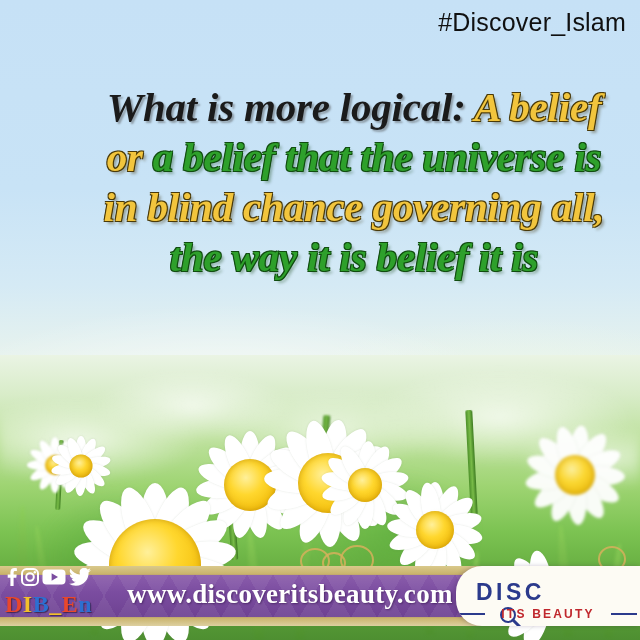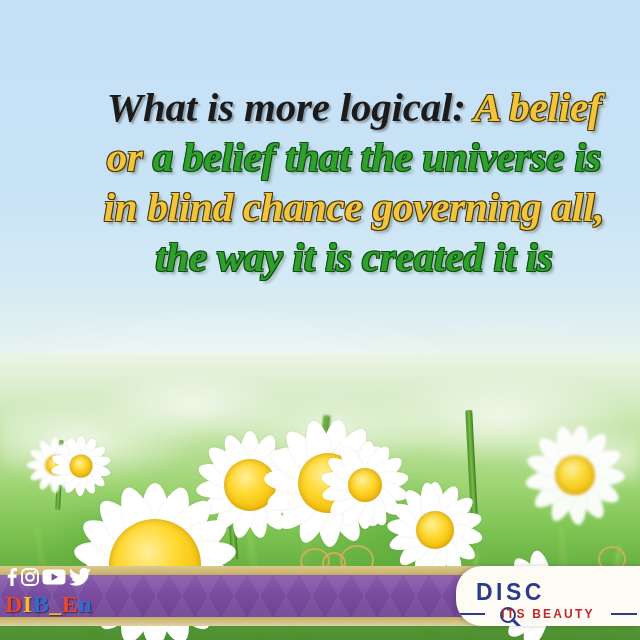--- a/index.html
+++ b/index.html
@@ -146,26 +146,27 @@
   .swirl{position:absolute;border:2px solid rgba(214,176,92,.85);border-radius:50%;background:transparent;}
 </style>
 </head>
 <body>
 
 <div class="poster">
 
   <div class="sky"></div>
   <div class="sky-haze"></div>
 
+  <div class="hashtag">#Discover_Islam</div>
 
   <div class="quote">
     <span class="ln"><span class="t-black">What is more logical:</span> <span class="t-gold">A belief</span></span>
     <span class="ln"><span class="t-gold">or</span> <span class="t-green">a belief that the universe is</span></span>
     <span class="ln"><span class="t-gold">in blind chance governing all,</span></span>
-    <span class="ln"><span class="t-green">the way it is created it is</span></span>
+    <span class="ln"><span class="t-green">the way it is belief it is</span></span>
   </div>
 
   <div class="meadow">
     <div class="meadow-blur"></div>
 
     <div class="blade" style="left:18px;top:150px;width:9px;height:120px;"></div>
     <div class="blade" style="left:40px;top:170px;width:7px;height:100px;transform:rotate(-8deg);"></div>
     <div class="blade" style="left:95px;top:185px;width:8px;height:95px;transform:rotate(6deg);"></div>
     <div class="blade" style="left:250px;top:175px;width:9px;height:110px;transform:rotate(-5deg);"></div>
     <div class="blade" style="left:300px;top:160px;width:8px;height:125px;transform:rotate(4deg);"></div>
@@ -373,20 +374,21 @@
       <svg width="22" height="18" viewBox="0 0 22 18">
           <path d="M22 2.1c-.8.36-1.67.6-2.58.71a4.5 4.5 0 0 0 1.97-2.48c-.86.51-1.82.88-2.84 1.08A4.48 4.48 0 0 0 10.8 5.5c0 .35.04.7.11 1.02A12.7 12.7 0 0 1 1.53.8a4.48 4.48 0 0 0 1.39 5.98c-.73-.02-1.42-.22-2.03-.56v.06a4.48 4.48 0 0 0 3.6 4.39c-.36.1-.73.15-1.12.15-.27 0-.54-.03-.8-.08a4.49 4.49 0 0 0 4.19 3.11A9 9 0 0 1 0 15.7a12.68 12.68 0 0 0 6.87 2.01c8.25 0 12.76-6.83 12.76-12.76l-.01-.58A9.1 9.1 0 0 0 22 2.1z" fill="#fff"></path>
         </svg>
     </span>
   </div>
 
   <div class="dib">
     <span style="color:#e8472c">D</span><span style="color:#f3c02a">I</span><span style="color:#2d6fd1">B</span><span style="color:#f3c02a">_</span><span style="color:#e8472c">E</span><span style="color:#2d6fd1">n</span>
   </div>
 
+  <div class="site">www.discoveritsbeauty.com</div>
 
   <div class="logo">
     <div class="logo-main">
       <span>DISC</span>
       <span style="display:inline-block;position:relative;width:22px;height:22px;margin:0 1px;">
         <svg width="22" height="22" viewBox="0 0 22 22">
             <circle cx="9" cy="9" r="7" fill="none" stroke="#2b3a8c" stroke-width="2"></circle>
             <line x1="14" y1="14" x2="20.5" y2="20.5" stroke="#2b3a8c" stroke-width="3" stroke-linecap="round"></line>
           </svg>
       </span>

